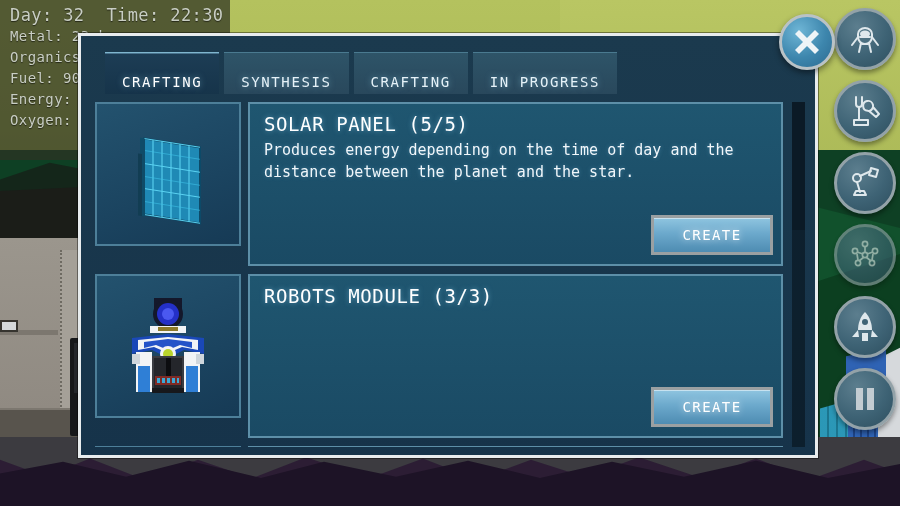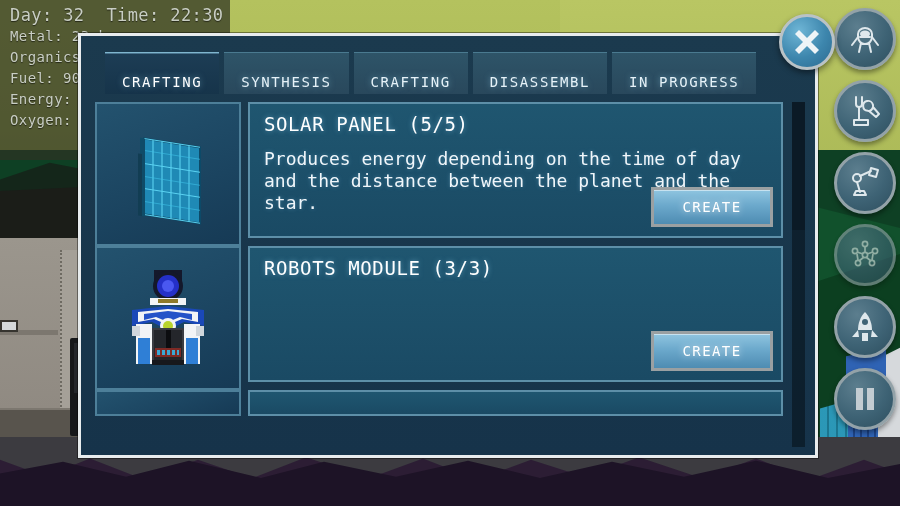--- a/index.html
+++ b/index.html
@@ -187,21 +187,21 @@
 
   
   #list {
     position: absolute; left: 14px; top: 66px;
     width: 700px; height: 345px;
     overflow: hidden;
   }
   .card {
     position: relative;
     display: flex;
-    width: 688px; height: 136px;
+    width: 688px; height: 164px;
     margin-bottom: 8px;
   }
   .card-icon {
     width: 146px; height: 144px;
     background: linear-gradient(160deg, #23526e 0%, #1b4460 60%, #163a55 100%);
     border: 2px solid #4d7f99;
     display: flex; align-items: center; justify-content: center;
     flex: 0 0 146px;
   }
   .card-body {
@@ -215,22 +215,22 @@
   .card-title {
     color: #ffffff;
     font-family: "DejaVu Sans Mono", monospace;
     font-size: 19px; letter-spacing: .6px;
     line-height: 24px;
     text-shadow: 0 0 5px rgba(150,220,255,.5);
   }
   .card-desc {
     color: #f0f6fa;
     font-family: "DejaVu Sans Mono", monospace;
-    font-size: 18px; line-height: 22px; letter-spacing: 0px;
-    margin-top: 12px;
+    font-size: 15px; line-height: 22px; letter-spacing: 0px;
+    margin-top: 3px;
     text-shadow: 0 0 4px rgba(140,210,250,.35);
   }
   .card-cost {
     position: absolute; left: 46px; bottom: 18px;
     color: #f6f449;
     font-family: "DejaVu Sans Mono", monospace;
     font-size: 14.5px; letter-spacing: .2px;
     text-shadow: 0 0 4px rgba(240,240,90,.4);
   }
   .create-btn {
@@ -342,21 +342,20 @@
     <div class="hud-text hud-stat">Energy: 1.19 A/</div>
     <div class="hud-text hud-stat">Oxygen: 695.03</div>
   </div>
 
   <div id="dialog">
 
     <div id="tabs">
       <div class="tab active">CRAFTING</div>
       <div class="tab">SYNTHESIS</div>
       <div class="tab">CRAFTING</div>
-      <div class="tab">DISASSEMBL</div>
       <div class="tab">IN PROGRESS</div>
     </div>
 
     <div id="list">
 
       <div class="card">
         <div class="card-icon">
           <svg width="104" height="104" viewBox="0 0 104 104">
             <g transform="skewY(9) translate(6,-2)">
               <rect x="22" y="14" width="56" height="76" fill="#1f89b5" stroke="#0d4a68" stroke-width="2"></rect>

